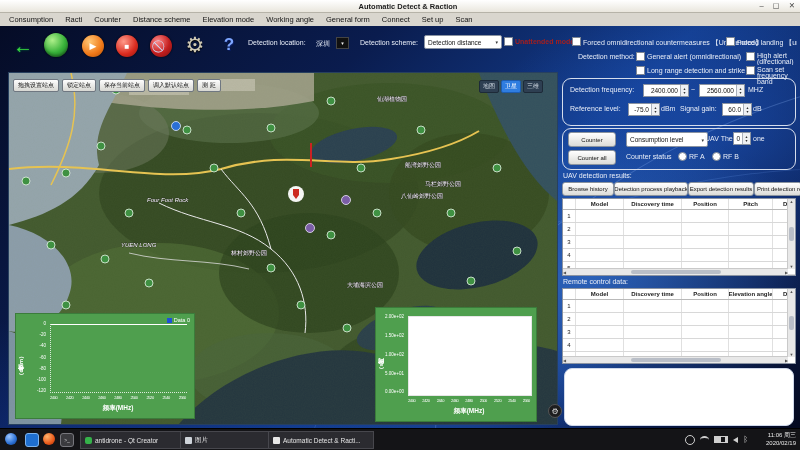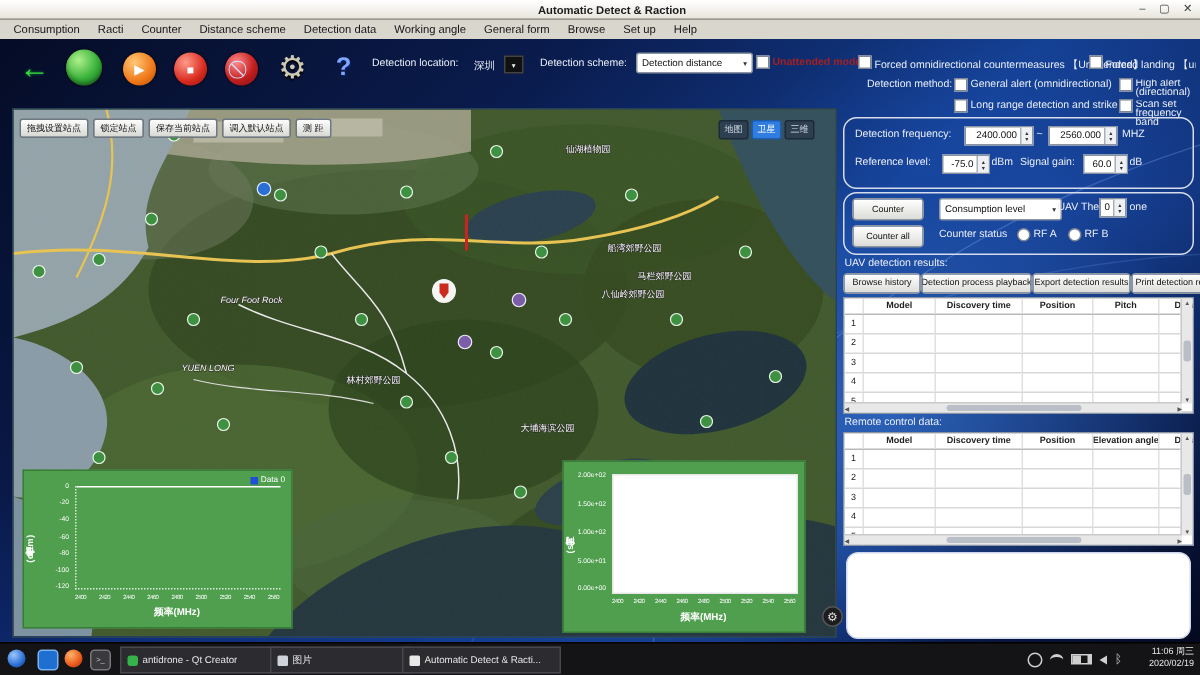--- a/index.html
+++ b/index.html
@@ -113,26 +113,26 @@
       <span>▢</span>
       <span>✕</span>
     </div>
   </div>
 
   <div class="menubar">
     <span class="menu-item">Consumption</span>
     <span class="menu-item">Racti</span>
     <span class="menu-item">Counter</span>
     <span class="menu-item">Distance scheme</span>
-    <span class="menu-item">Detection data</span>
+    <span class="menu-item">Elevation mode</span>
     <span class="menu-item">Working angle</span>
     <span class="menu-item">General form</span>
-    <span class="menu-item">Browse</span>
+    <span class="menu-item">Connect</span>
     <span class="menu-item">Set up</span>
-    <span class="menu-item">Help</span>
+    <span class="menu-item">Scan</span>
   </div>
 
   <div class="main">
     <div class="streak" style="left:420px;top:60px;transform:rotate(-18deg);"></div>
     <div class="streak" style="left:300px;top:150px;transform:rotate(-10deg);border-color:rgba(120,170,255,.18);"></div>
 
     <span class="ticon" style="left:12px;top:9px;width:22px;height:22px;color:#3ddc3d;font-size:20px;font-weight:bold;text-shadow:0 0 2px #0a4;">←</span>
     <span class="ticon" style="left:44px;top:7px;width:24px;height:24px;background:radial-gradient(circle at 35% 30%,#aef08a,#38b23a 55%,#1d7a22);box-shadow:inset 0 -2px 3px rgba(0,0,0,.35),0 0 2px #000;"></span>
     <span class="ticon" style="left:82px;top:9px;width:22px;height:22px;background:radial-gradient(circle at 35% 30%,#ffc876,#f07818 60%,#b04e06);color:#fff;font-size:9px;box-shadow:0 0 2px #000;">▶</span>
     <span class="ticon" style="left:116px;top:9px;width:22px;height:22px;background:radial-gradient(circle at 35% 30%,#ff9a8a,#d92a1e 60%,#8f150c);color:#fff;font-size:8px;box-shadow:0 0 2px #000;">■</span>

